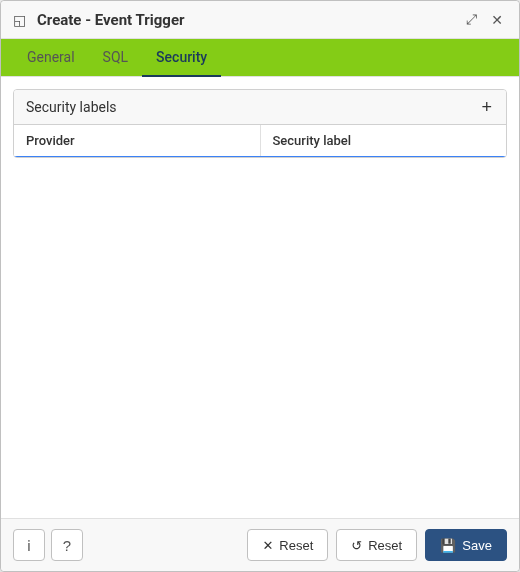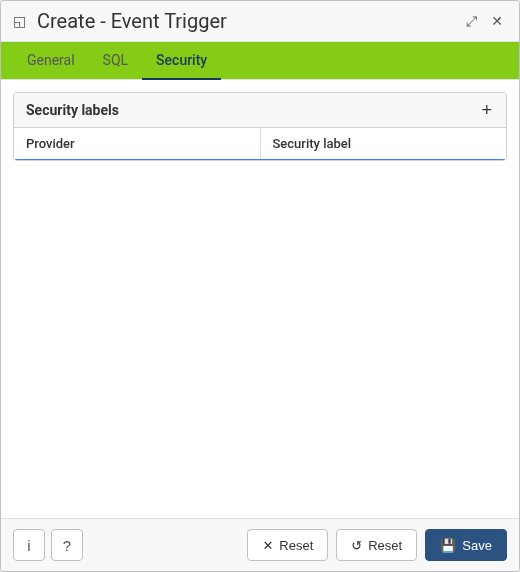--- a/index.html
+++ b/index.html
@@ -47,22 +47,22 @@
       gap: 8px;
     }
 
     .title-icon {
       width: 16px;
       height: 16px;
       color: #555;
     }
 
     .title-text {
-      font-size: 20px;
-      font-weight: 400;
+      font-size: 15px;
+      font-weight: 700;
       color: #333;
     }
 
     .title-controls {
       display: flex;
       align-items: center;
       gap: 6px;
     }
 
     .title-btn {
@@ -117,21 +117,21 @@
       display: flex;
       align-items: center;
       justify-content: space-between;
       padding: 8px 12px;
       background: #f8f8f8;
       border-bottom: 1px solid #d0d0d0;
     }
 
     .section-title {
       font-size: 14px;
-      font-weight: 700;
+      font-weight: 400;
       color: #333;
     }
 
     .add-btn {
       background: none;
       border: none;
       cursor: pointer;
       font-size: 18px;
       color: #333;
       line-height: 1;

